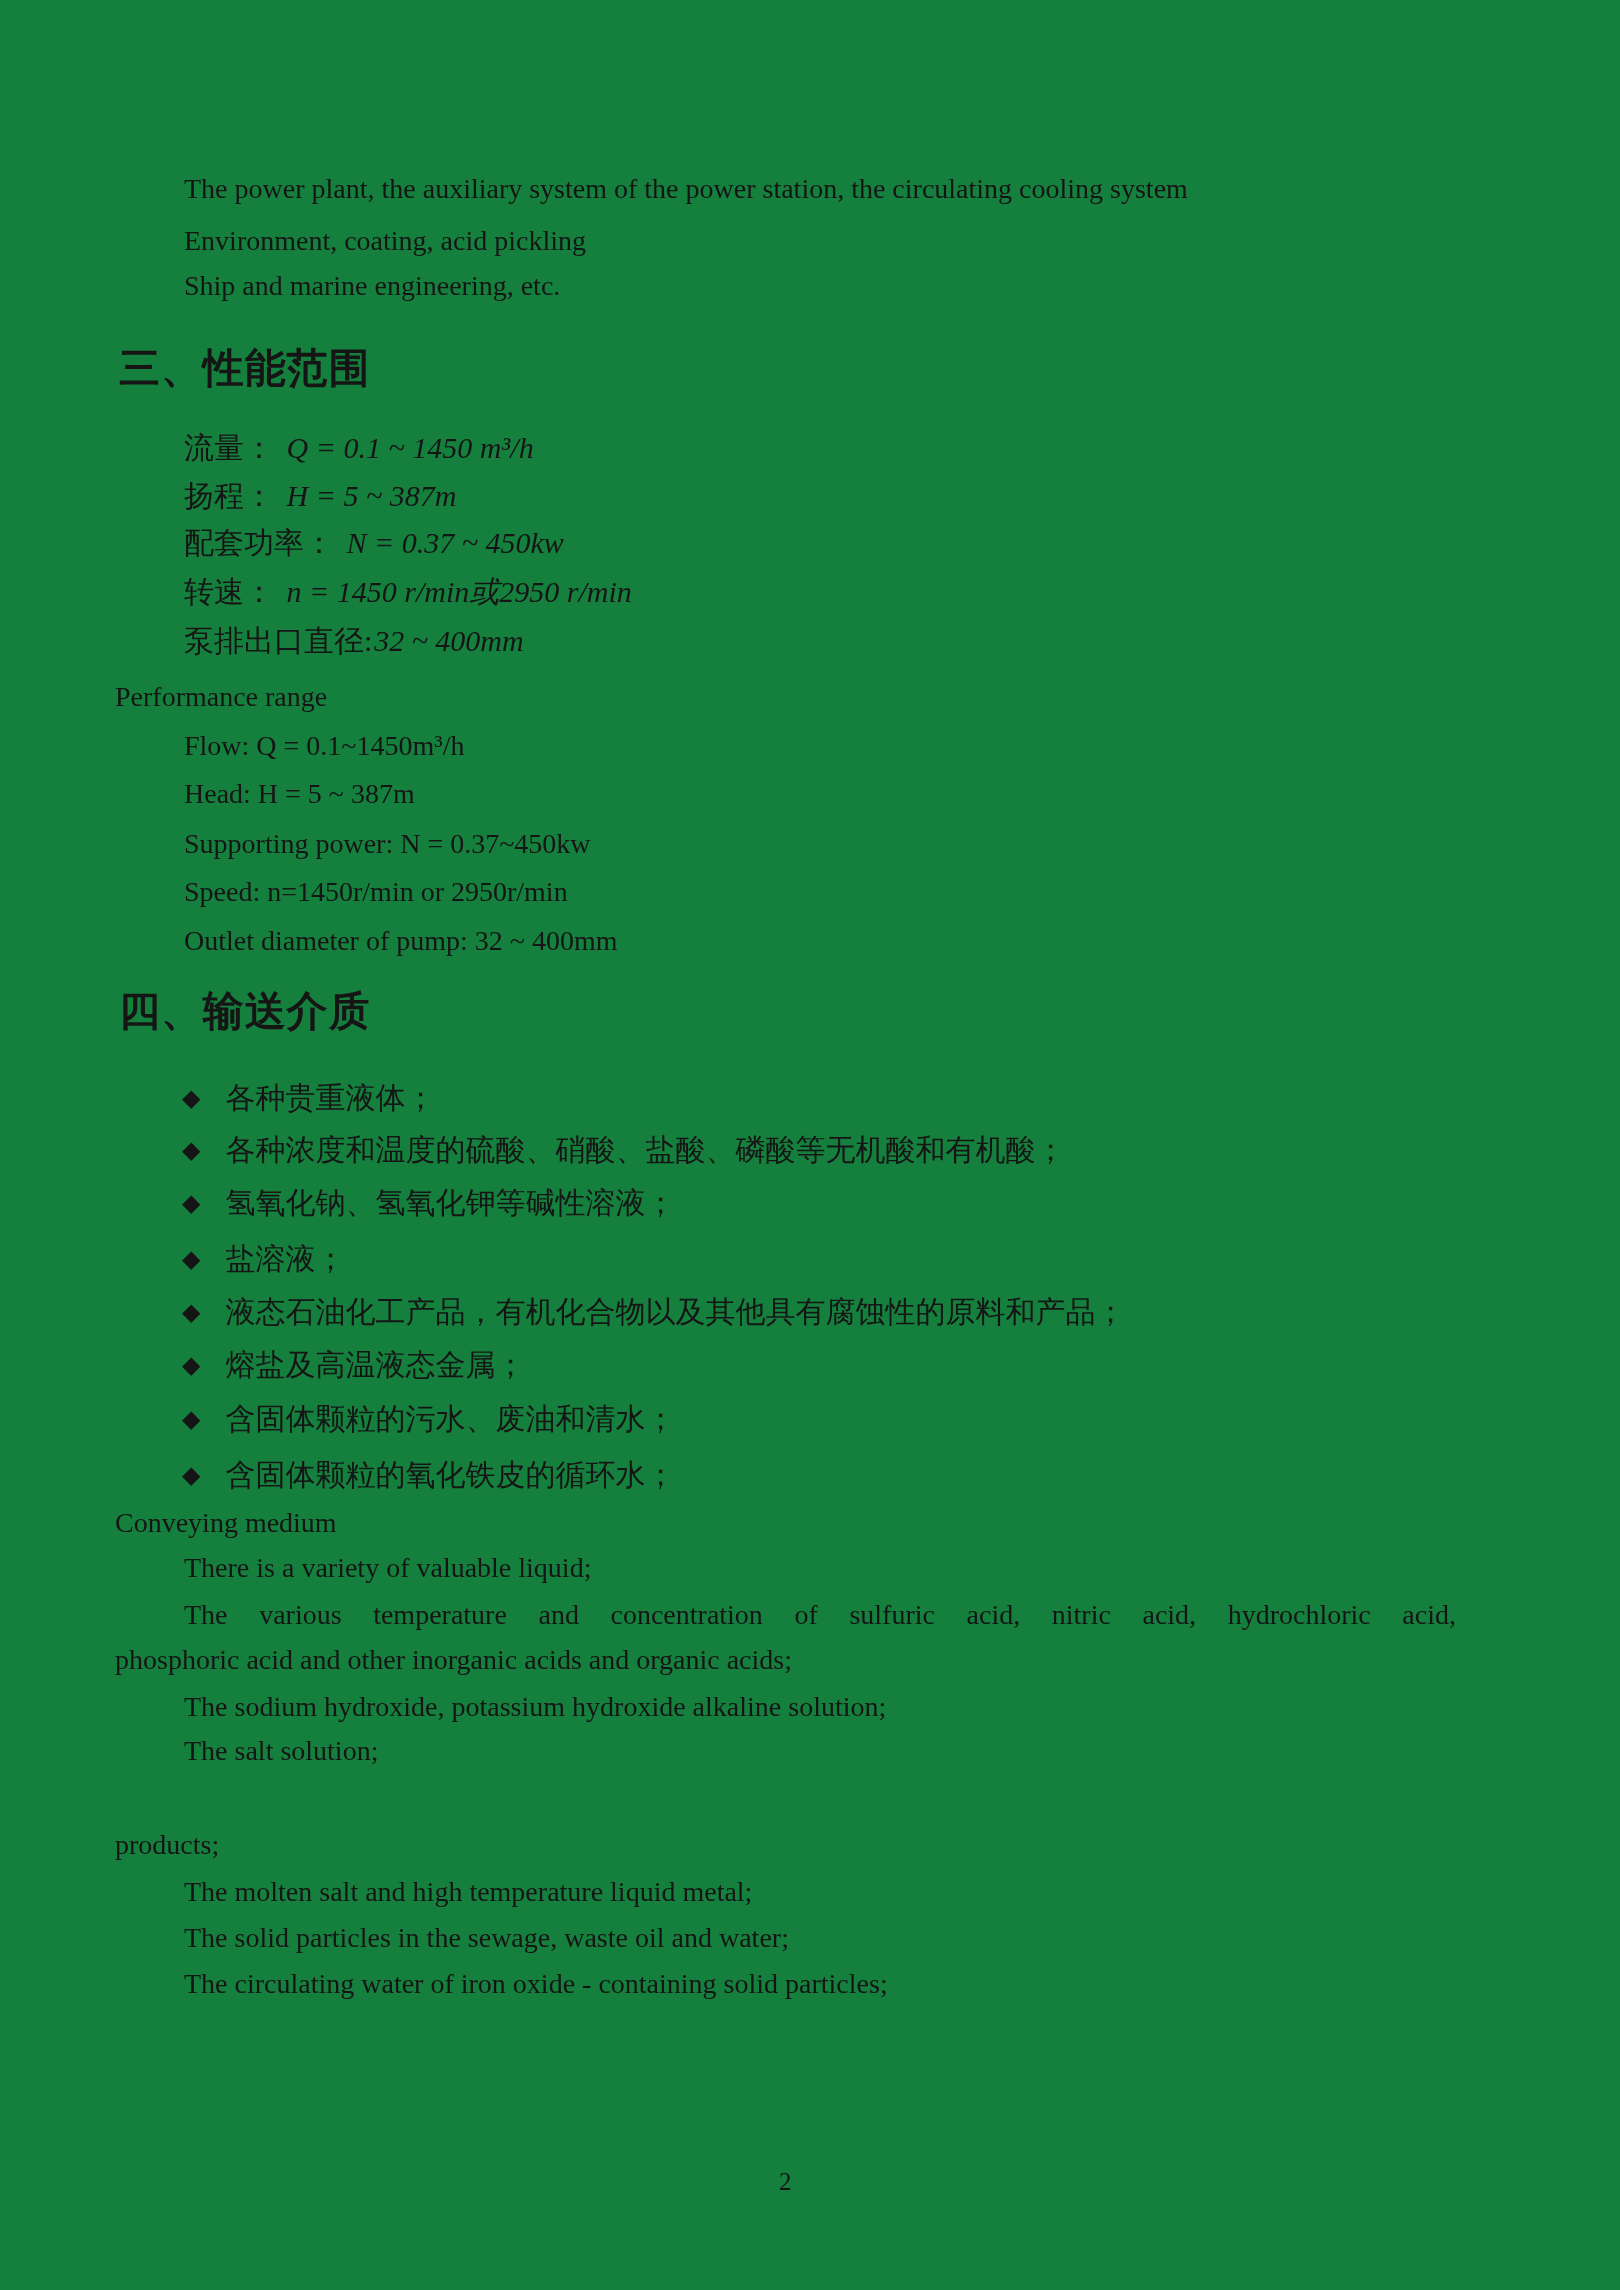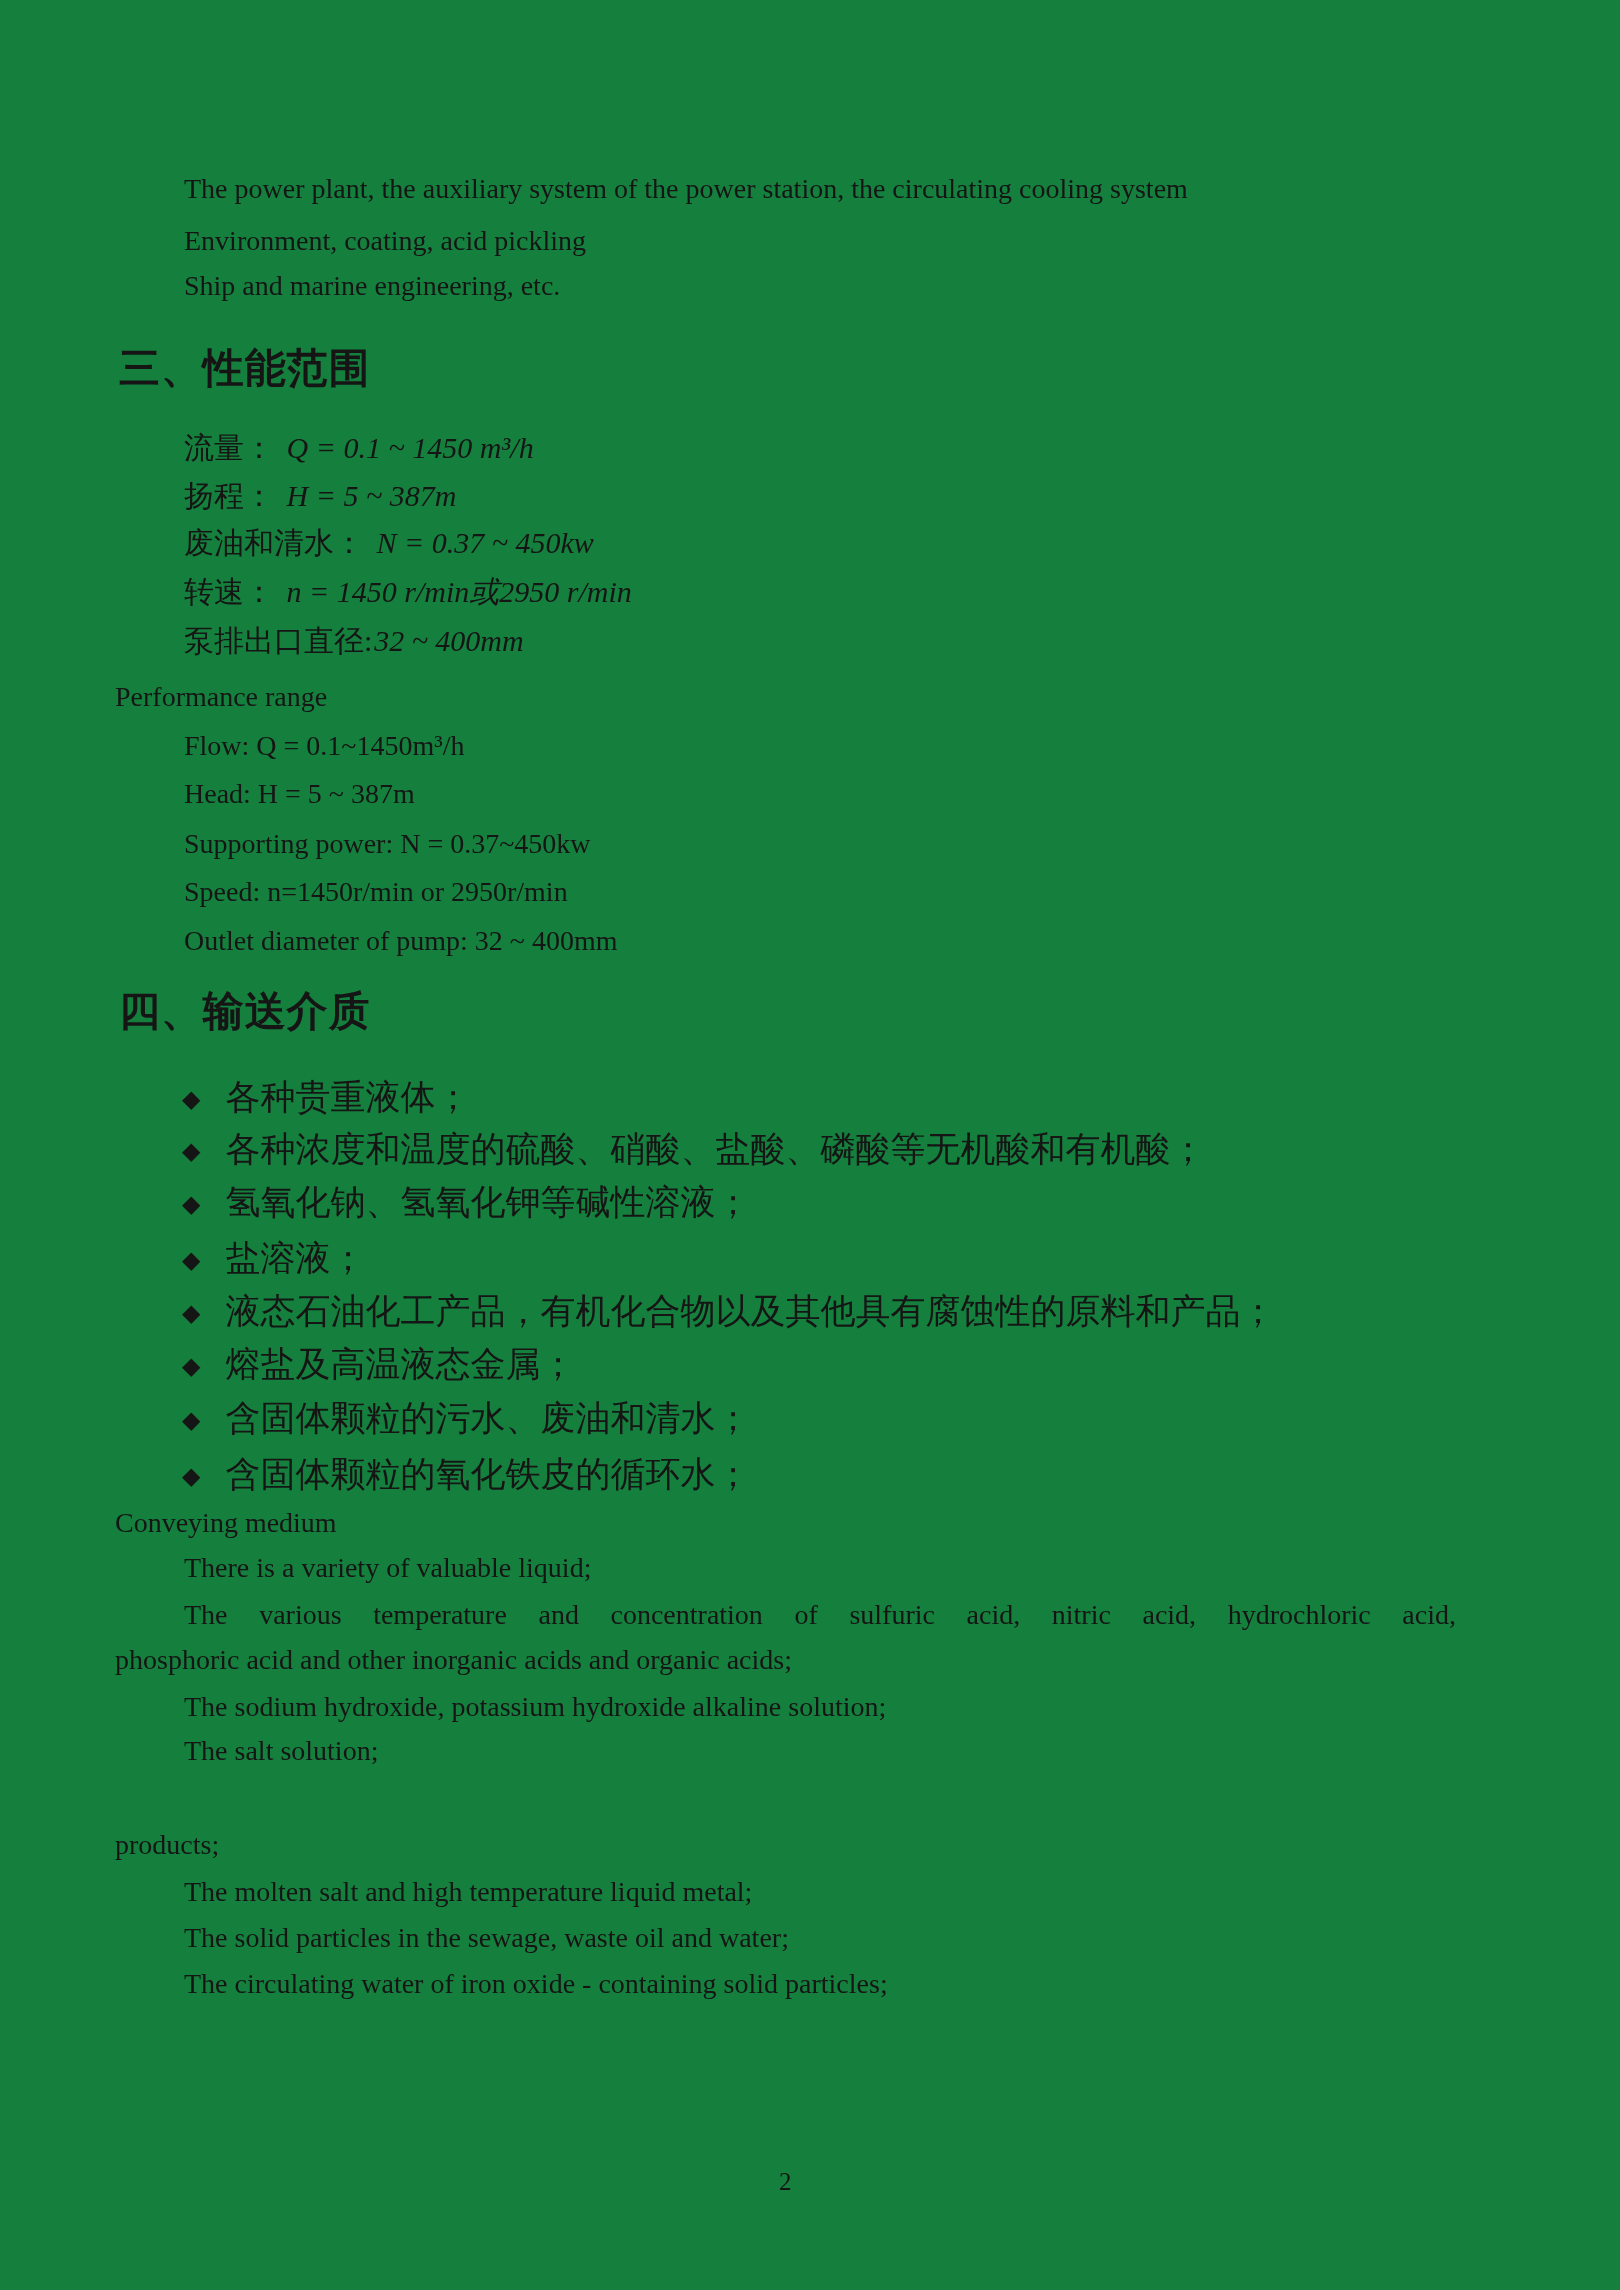--- a/index.html
+++ b/index.html
@@ -46,21 +46,21 @@
     font-style:italic;
   }
   .bul{left:182px;}
   .dia{
     font-family:"DejaVu Sans",sans-serif;
     font-style:normal;
     font-size:24px;
     margin-right:25px;
     vertical-align:1.8px;
   }
-  .btext{font-size:35px;text-align:right;}
+  .btext{font-size:30px;text-align:right;}
   .pageno{
     left:779px;
     font-size:25px;
     line-height:39px;
   }
 </style>
 </head>
 <body>
 
 <div class="page">
@@ -71,21 +71,21 @@
 
   <div class="ln h" style="top:342px">三、性能范围</div>
 
   <div class="ln ind spec" style="top:426px">
     <span class="spec-label">流量：</span><span class="spec-math">Q = 0.1 ~ 1450 m³/h</span>
   </div>
   <div class="ln ind spec" style="top:474px">
     <span class="spec-label">扬程：</span><span class="spec-math">H = 5 ~ 387m</span>
   </div>
   <div class="ln ind spec" style="top:521px">
-    <span class="spec-label">废油和清水：</span><span class="spec-math">N = 0.37 ~ 450kw</span>
+    <span class="spec-label">配套功率：</span><span class="spec-math">N = 0.37 ~ 450kw</span>
   </div>
   <div class="ln ind spec" style="top:570px">
     <span class="spec-label">转速：</span><span class="spec-math">n = 1450 r/min或2950 r/min</span>
   </div>
   <div class="ln ind spec tight" style="top:619px">
     <span class="spec-label">泵排出口直径:</span><span class="spec-math">32 ~ 400mm</span>
   </div>
 
   <div class="ln flush" style="top:675px">Performance range</div>
   <div class="ln ind" style="top:724px">Flow: Q = 0.1~1450m³/h</div>

